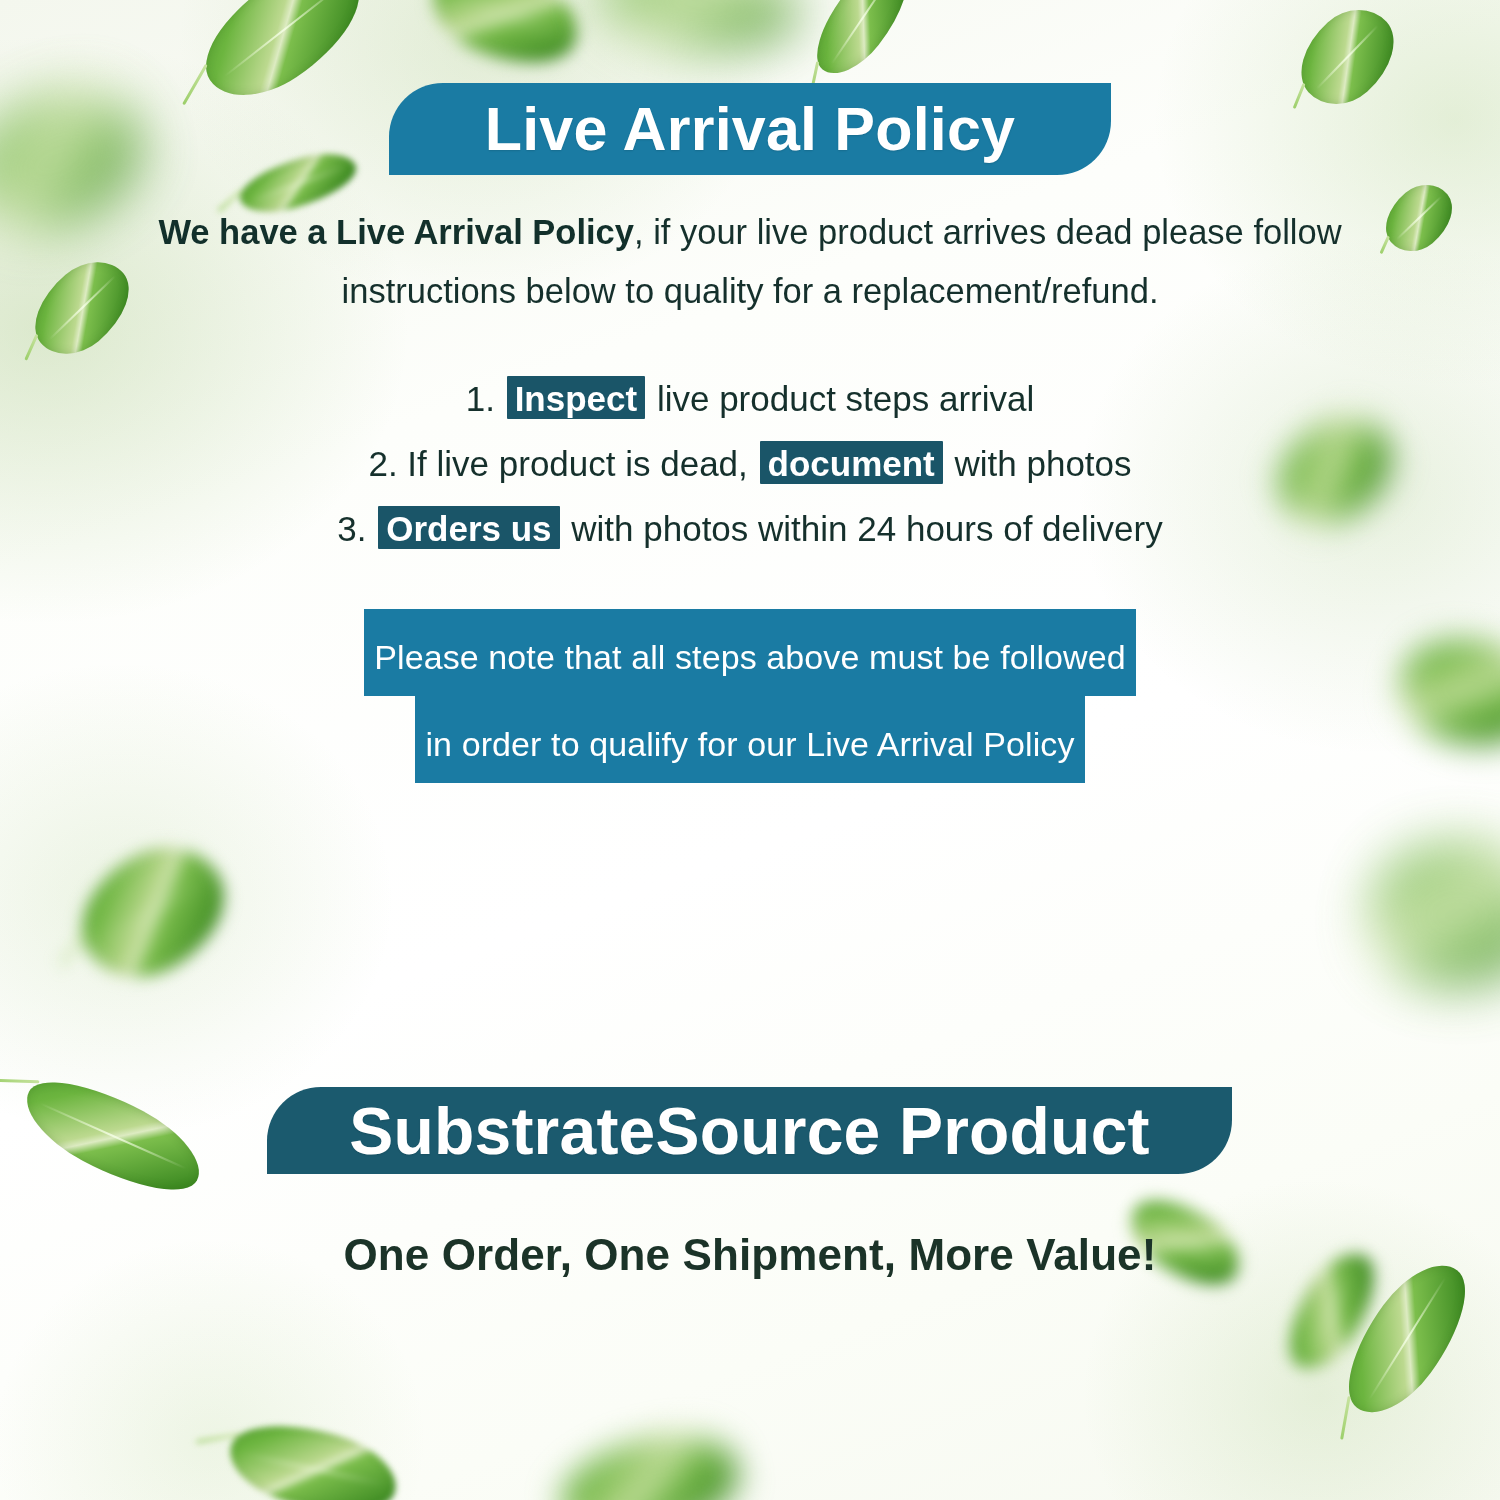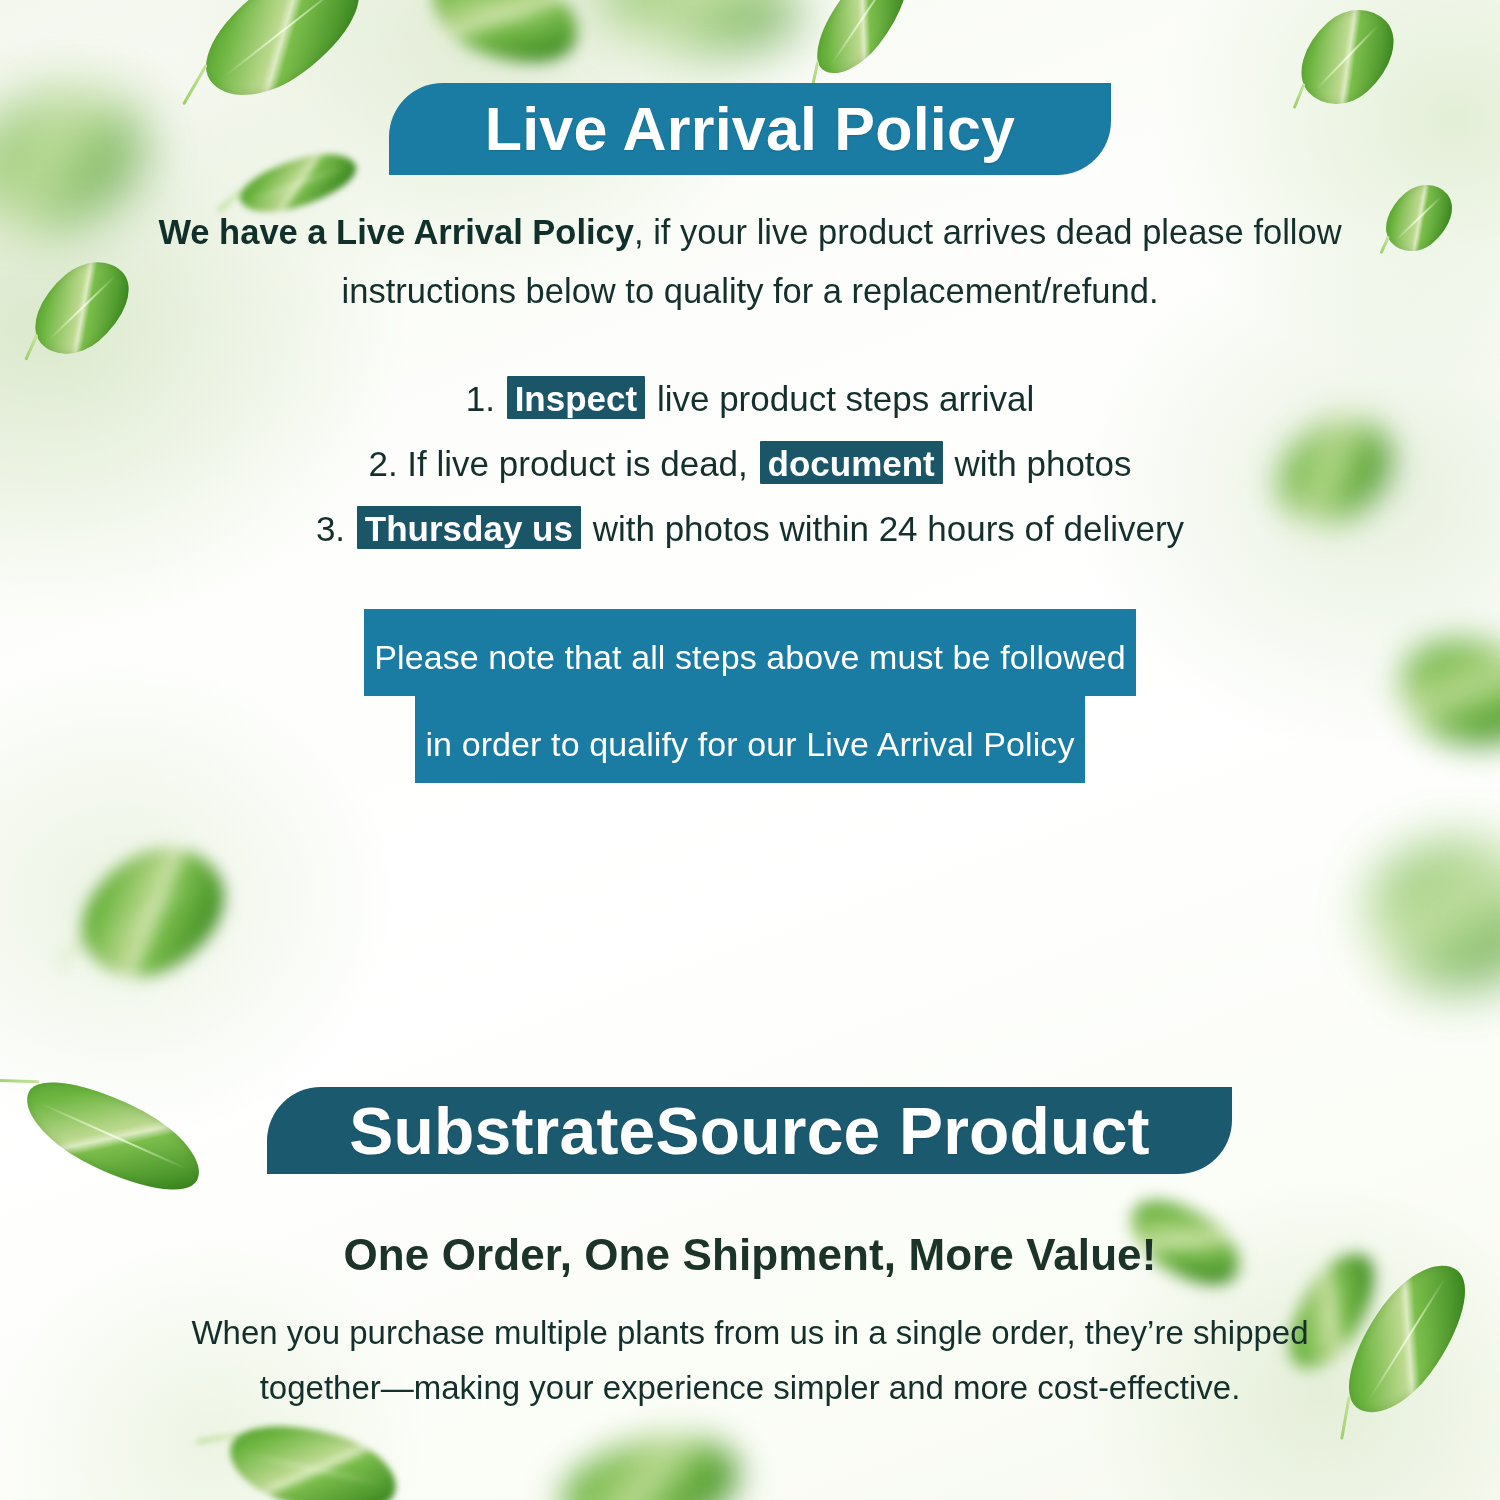--- a/index.html
+++ b/index.html
@@ -251,30 +251,29 @@
 
   <div class="steps">
     <div class="step">
       <span>1.</span>
       <span class="hl-dark">Inspect</span><span> live product steps arrival</span>
     </div>
     <div class="step">
       <span>2.</span><span> If live product is dead, </span><span class="hl-dark">document</span><span> with photos</span>
     </div>
     <div class="step">
-      <span>3.</span><span> </span><span class="hl-dark">Thursday us</span><span> with photos within 24 hours of delivery</span>
+      <span>3.</span><span> </span><span class="hl-dark">Orders us</span><span> with photos within 24 hours of delivery</span>
     </div>
   </div>
 
   <div class="note">
     <div><span class="note-line">Please note that all steps above must be followed</span></div>
     <div><span class="note-line">in order to qualify for our Live Arrival Policy</span></div>
   </div>
 
 
   <div class="banner" id="banner-substrate">
     <span>SubstrateSource Product</span>
   </div>
 
   <div class="subhead">One Order, One Shipment, More Value!</div>
-  <div class="outro">When you purchase multiple plants from us in a single order, they’re shipped together—making your experience simpler and more cost-effective.</div>
 
 </div>
 
 </body></html>

